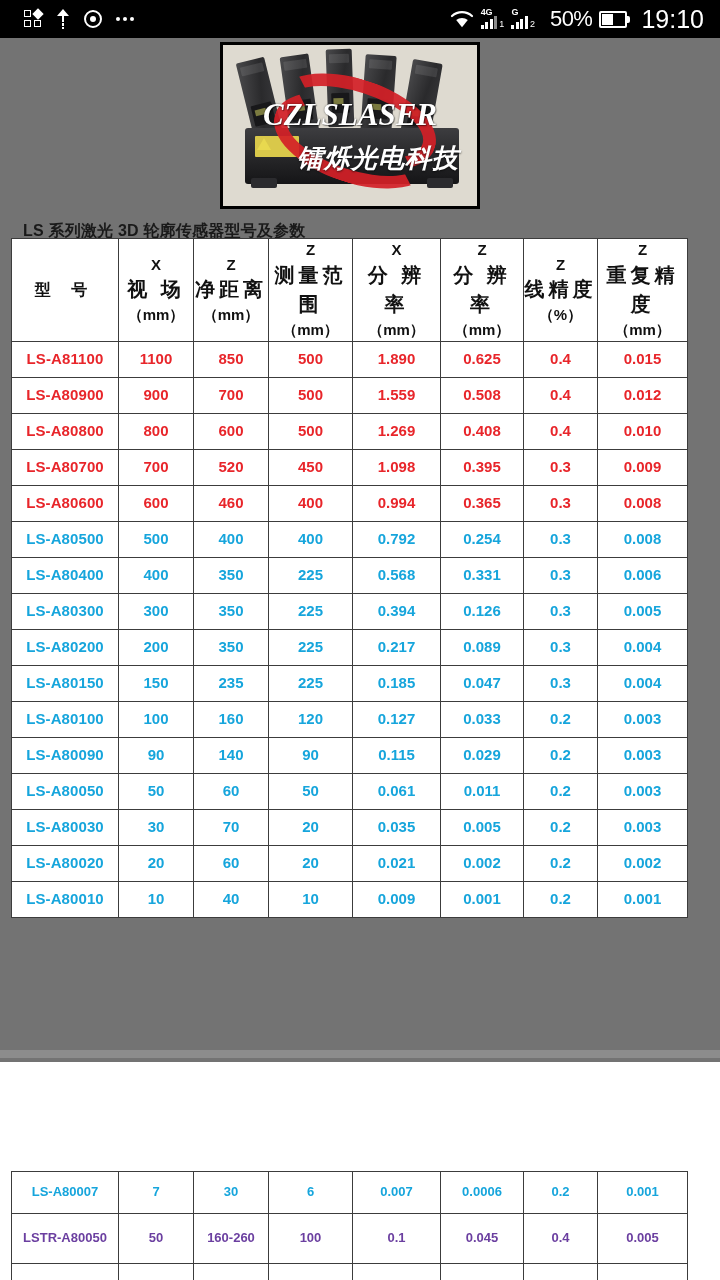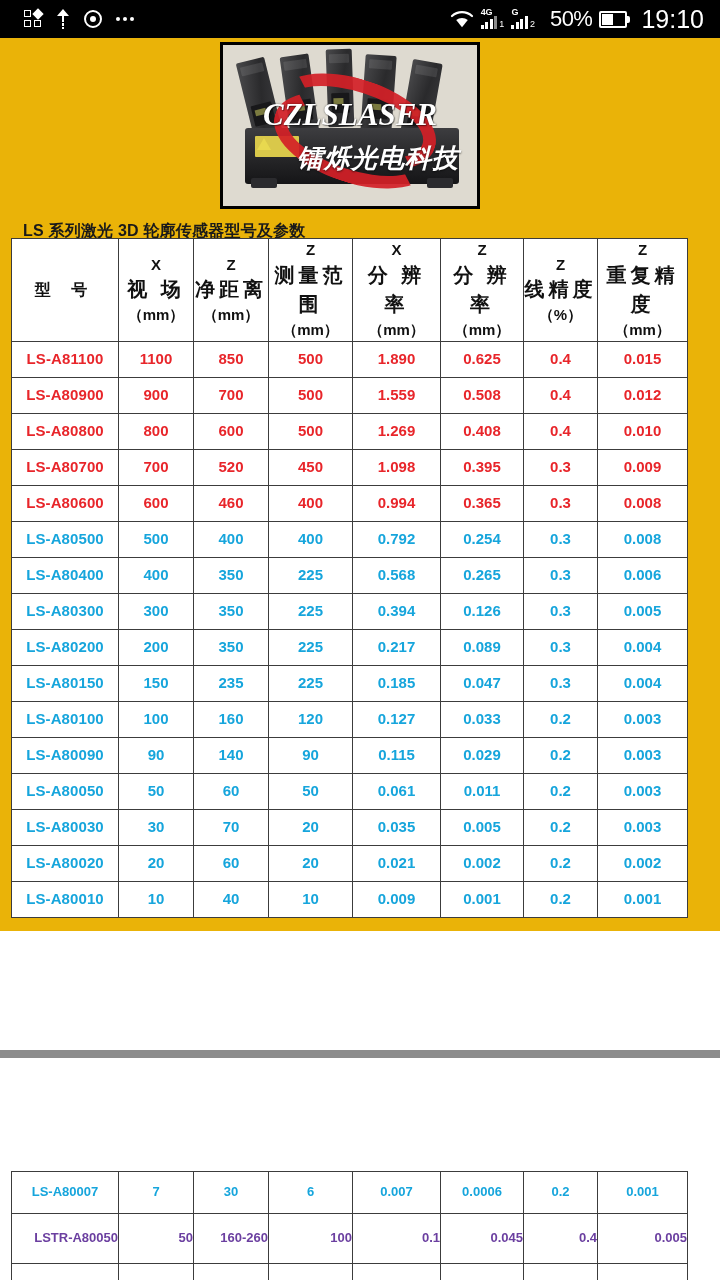--- a/index.html
+++ b/index.html
@@ -2,21 +2,21 @@
 <html><head>
 <meta charset="utf-8">
 <style>
   * { box-sizing: border-box; margin: 0; padding: 0; }
   html, body {
     width: 720px; height: 1280px;
     background: #ffffff;
     font-family: "Liberation Sans", "DejaVu Sans", sans-serif;
     overflow: hidden;
   }
-  #screen { position: relative; width: 720px; height: 931px; background: #eab308; }
+  #screen { position: relative; width: 720px; height: 1062px; background: #737373; }
 
   
   .statusbar {
     position: absolute; top: 0; left: 0;
     width: 720px; height: 38px;
     background: #000000;
     display: flex; align-items: center;
     padding: 0 12px;
     color: #ffffff;
   }
@@ -204,21 +204,21 @@
   .hd-axis { display: block; font-size: 15px; font-weight: 700; }
   .hd-name { display: block; font-size: 20px; font-weight: 700; letter-spacing: 4px; }
   .hd-unit { display: block; font-size: 15px; font-weight: 700; text-align: center; }
   .hd-model { font-size: 16px; letter-spacing: 8px; }
 
   #table-main tbody td { height: 36px; }
   #table-main tbody tr td:first-child { font-size: 15px; letter-spacing: 0.1px; }
 
   tr.r-red td { color: #e8252a; }
   tr.r-blue td { color: #16a5dc; }
-  tr.r-purple td { color: #6b3fa0; text-align: right; }
+  tr.r-purple td { color: #6b3fa0; }
 
   
   #table-bottom { left: 11px; top: 1171px; width: 676px; }
   #table-bottom td { height: 42px; font-size: 13px; }
   #table-bottom tr.tall td { height: 50px; }
   .wrapcell { line-height: 1.15; }
 
   .divider-bar {
     position: absolute; left: 0; top: 1050px;
     width: 720px; height: 8px;
@@ -448,21 +448,21 @@
           <td class="wrapcell">0.254</td>
           <td class="wrapcell">0.3</td>
           <td class="wrapcell">0.008</td>
         </tr>
         <tr class="r-blue">
           <td class="wrapcell">LS-A80400</td>
           <td class="wrapcell">400</td>
           <td class="wrapcell">350</td>
           <td class="wrapcell">225</td>
           <td class="wrapcell">0.568</td>
-          <td class="wrapcell">0.265</td>
+          <td class="wrapcell">0.331</td>
           <td class="wrapcell">0.3</td>
           <td class="wrapcell">0.006</td>
         </tr>
         <tr class="r-blue">
           <td class="wrapcell">LS-A80300</td>
           <td class="wrapcell">300</td>
           <td class="wrapcell">350</td>
           <td class="wrapcell">225</td>
           <td class="wrapcell">0.394</td>
           <td class="wrapcell">0.126</td>

